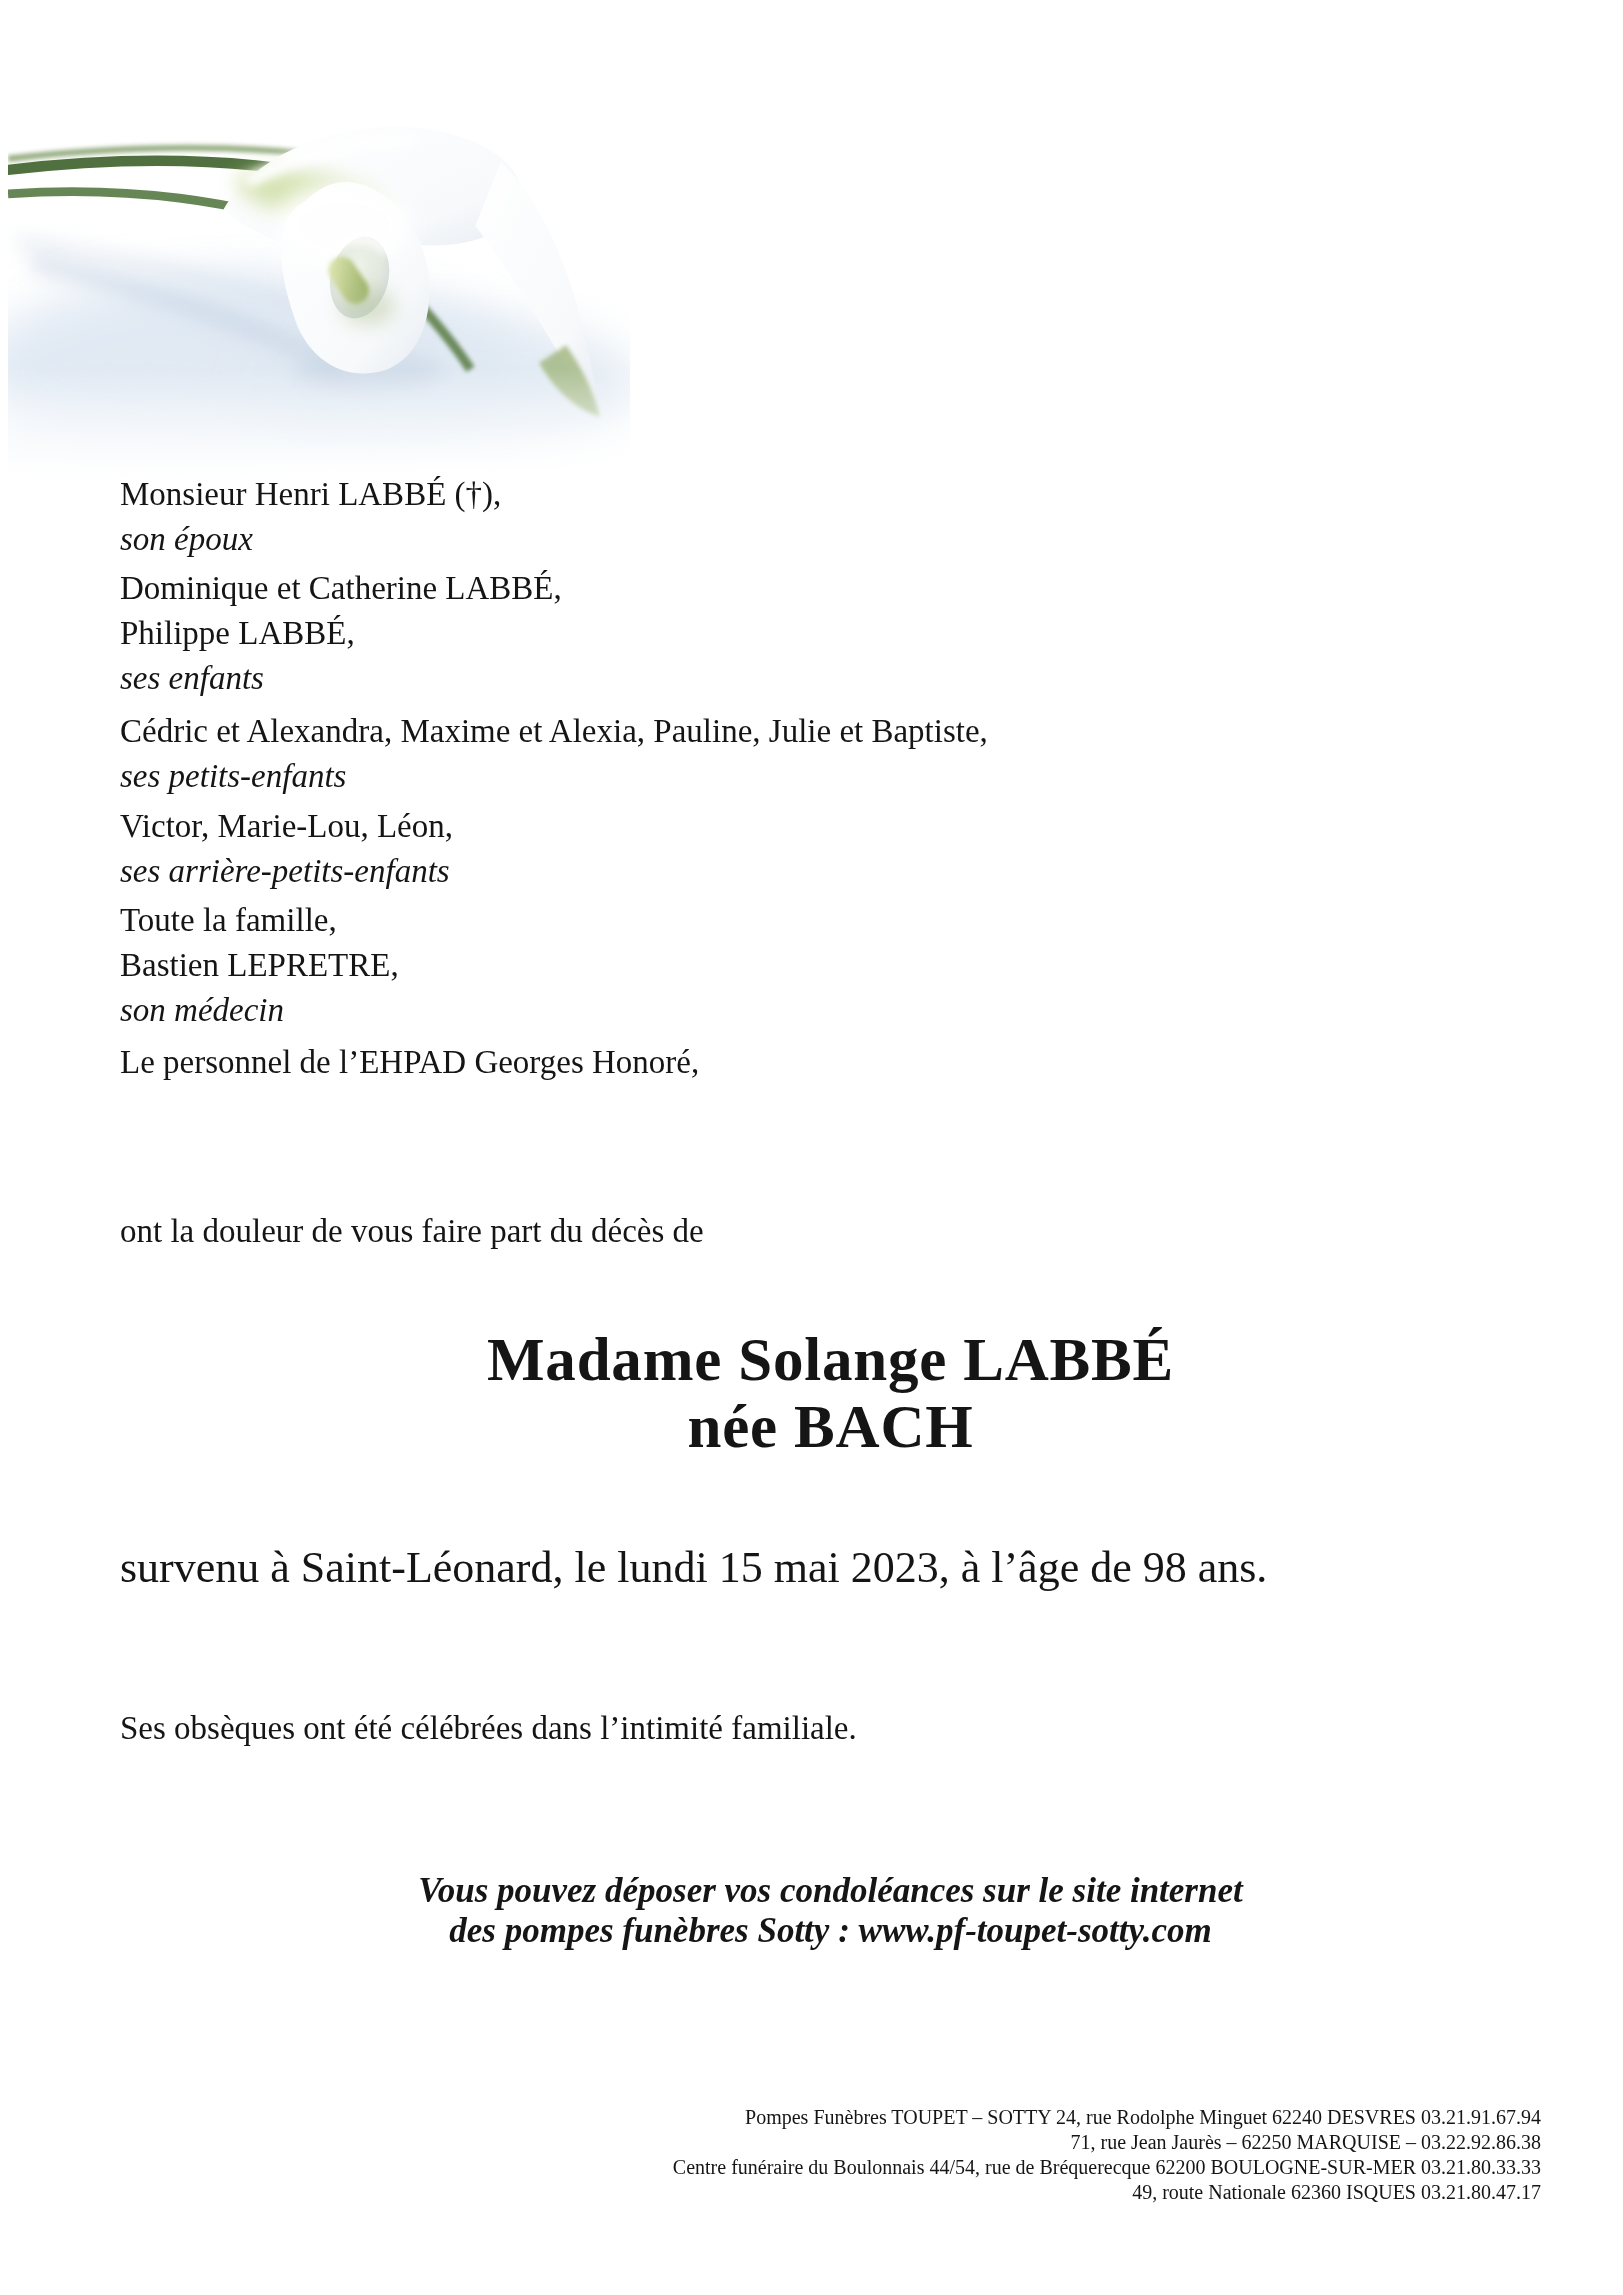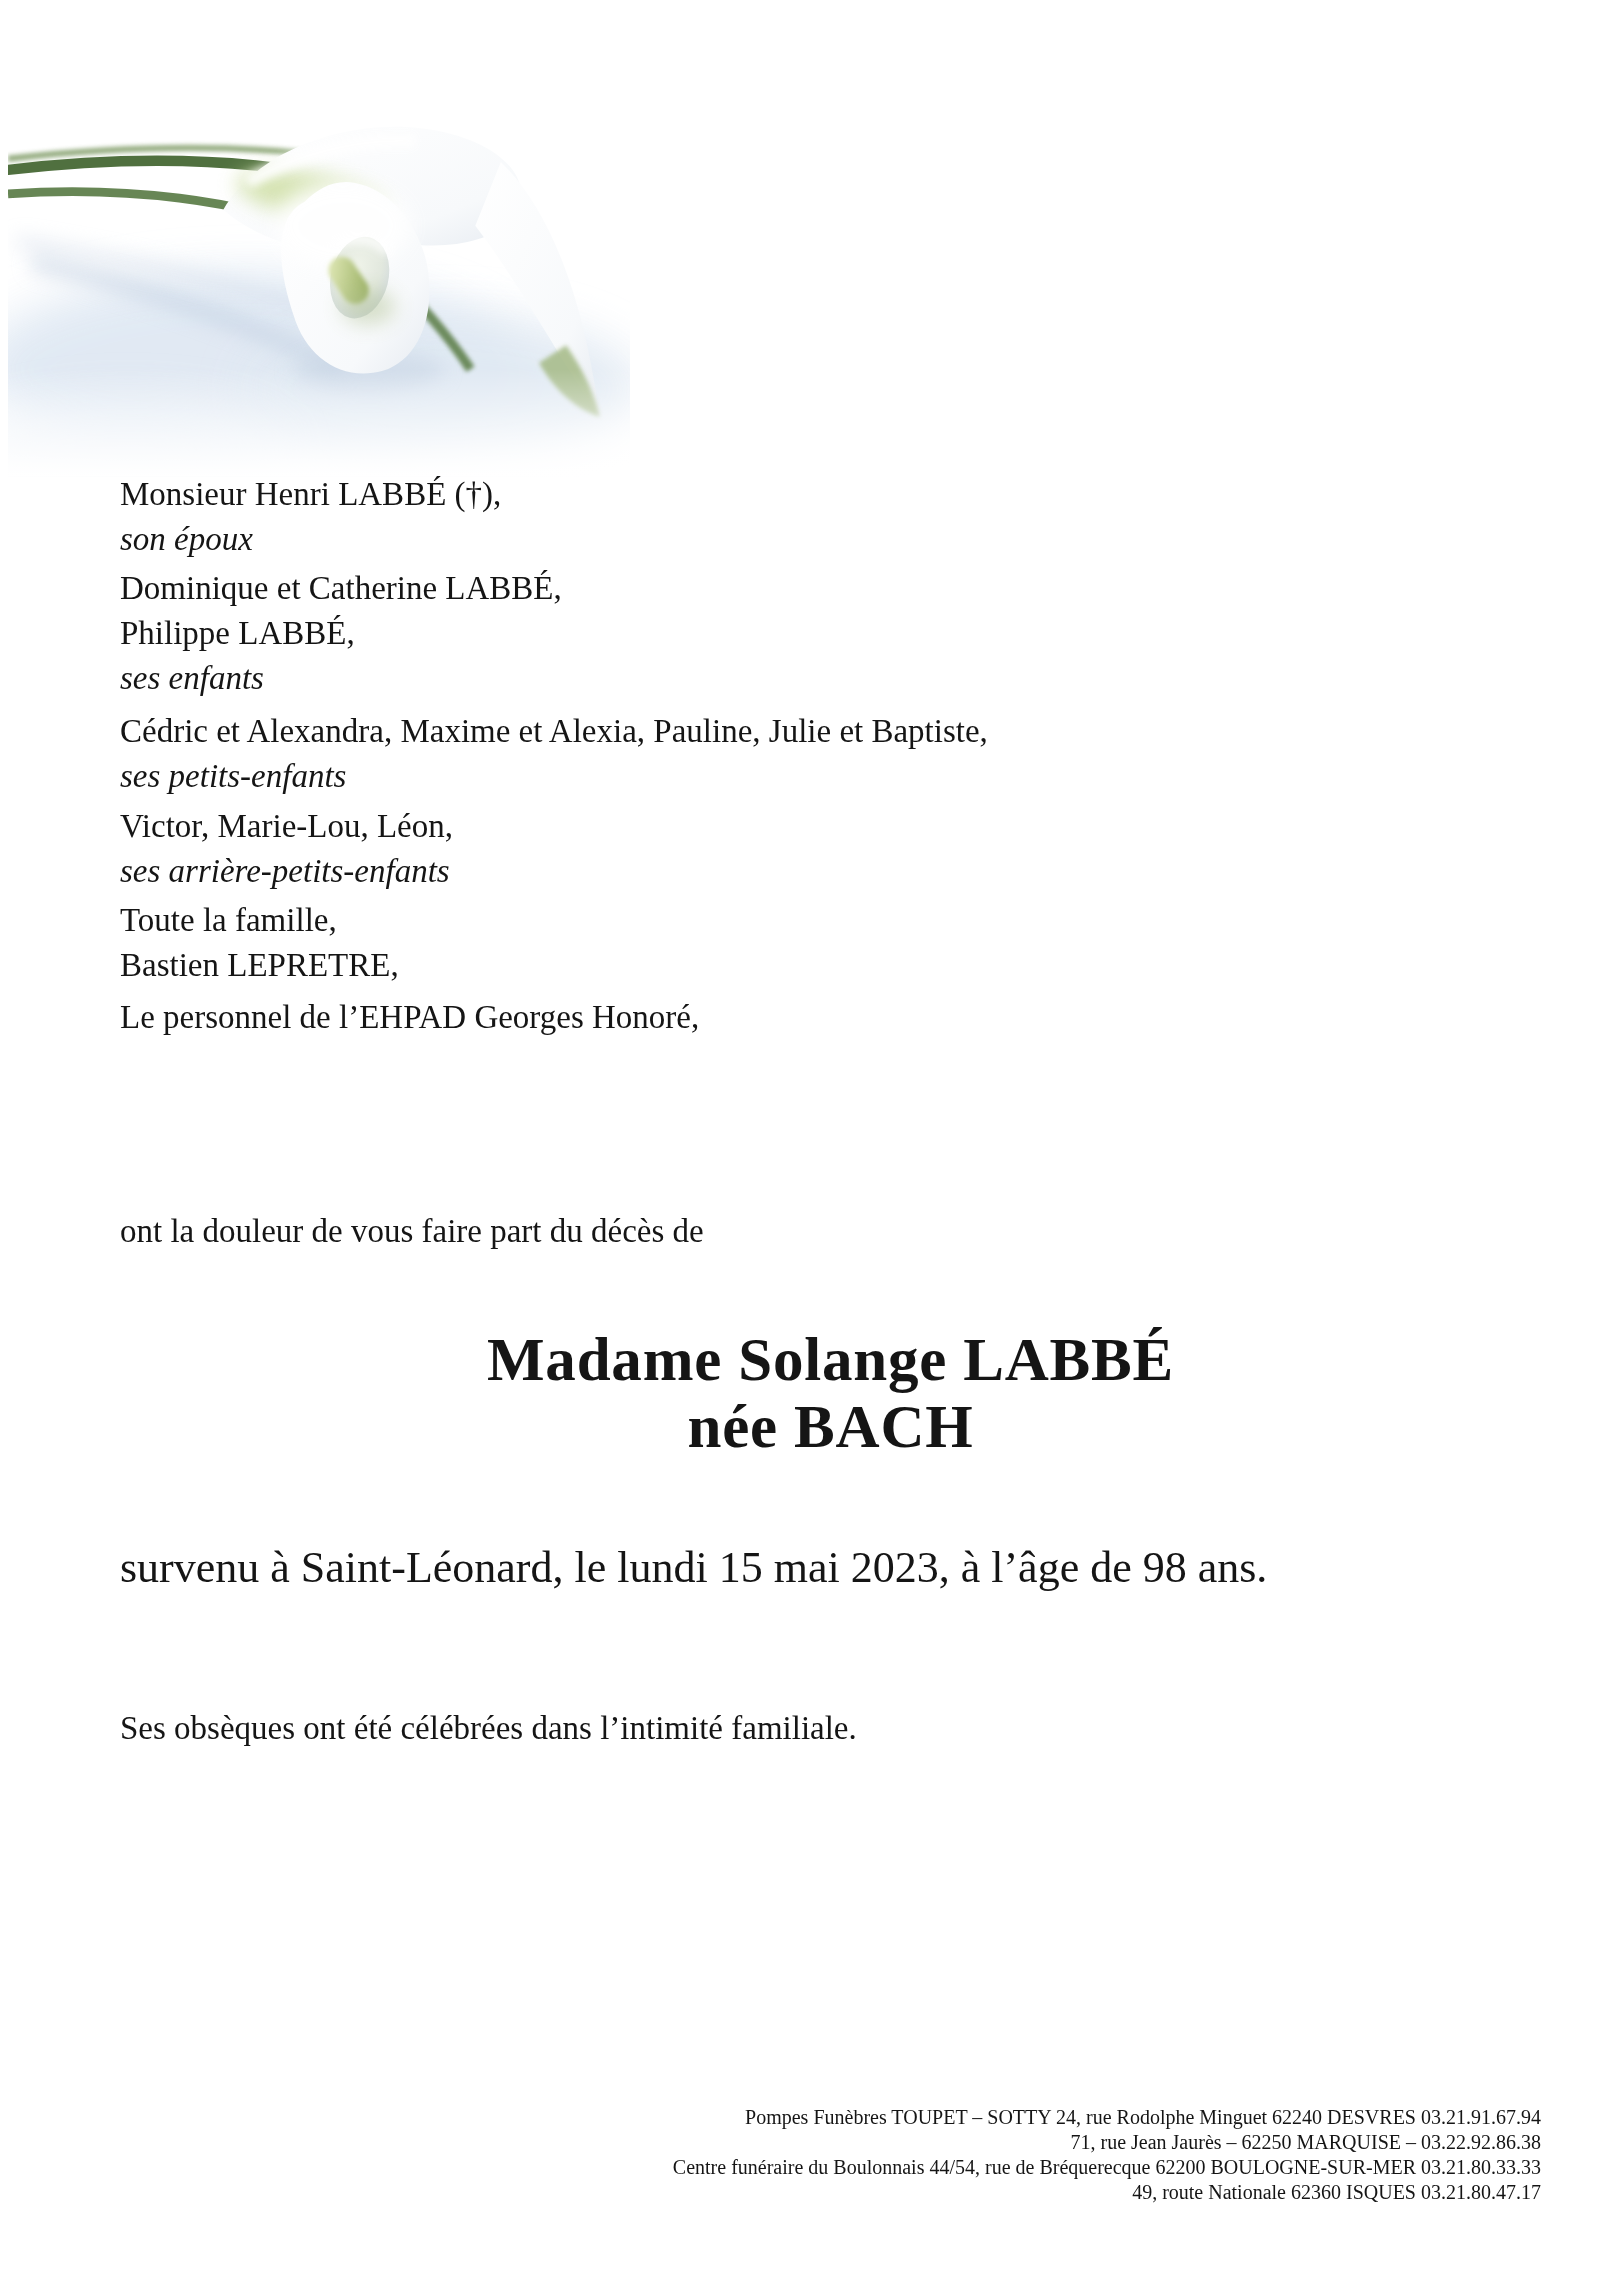--- a/index.html
+++ b/index.html
@@ -137,33 +137,38 @@
     <div class="row-right">son époux</div>
     <div class="row-left mt5">Dominique et Catherine LABBÉ,</div>
     <div class="row-left">Philippe LABBÉ,</div>
     <div class="row-right">ses enfants</div>
     <div class="row-left mt10">Cédric et Alexandra, Maxime et Alexia, Pauline, Julie et Baptiste,</div>
     <div class="row-right">ses petits-enfants</div>
     <div class="row-left mt6">Victor, Marie-Lou, Léon,</div>
     <div class="row-right">ses arrière-petits-enfants</div>
     <div class="row-left mt5">Toute la famille,</div>
     <div class="row-left">Bastien LEPRETRE,</div>
+    <div class="row-right">son médecin</div>
     <div class="row-left mt9">Le personnel de l’EHPAD Georges Honoré,</div>
   </div>
 
   <div class="intro-line">ont la douleur de vous faire part du décès de</div>
 
   <div class="title-block">
     <div>Madame Solange LABBÉ</div>
     <div>née BACH</div>
   </div>
 
   <div class="details-line">survenu à Saint-Léonard, le lundi 15 mai 2023, à l’âge de 98 ans.</div>
   <div class="ceremony-line">Ses obsèques ont été célébrées dans l’intimité familiale.</div>
 
+  <div class="condolences-block">
+    <div>Vous pouvez déposer vos condoléances sur le site internet</div>
+    <div>des pompes funèbres Sotty : www.pf-toupet-sotty.com</div>
+  </div>
 
   <div class="footer-block">
     <div>Pompes Funèbres TOUPET – SOTTY 24, rue Rodolphe Minguet  62240 DESVRES  03.21.91.67.94</div>
     <div>71, rue Jean Jaurès – 62250 MARQUISE – 03.22.92.86.38</div>
     <div>Centre funéraire du Boulonnais 44/54, rue de Bréquerecque 62200 BOULOGNE-SUR-MER 03.21.80.33.33</div>
     <div>49, route Nationale 62360 ISQUES 03.21.80.47.17</div>
   </div>
 
 </div>
 

